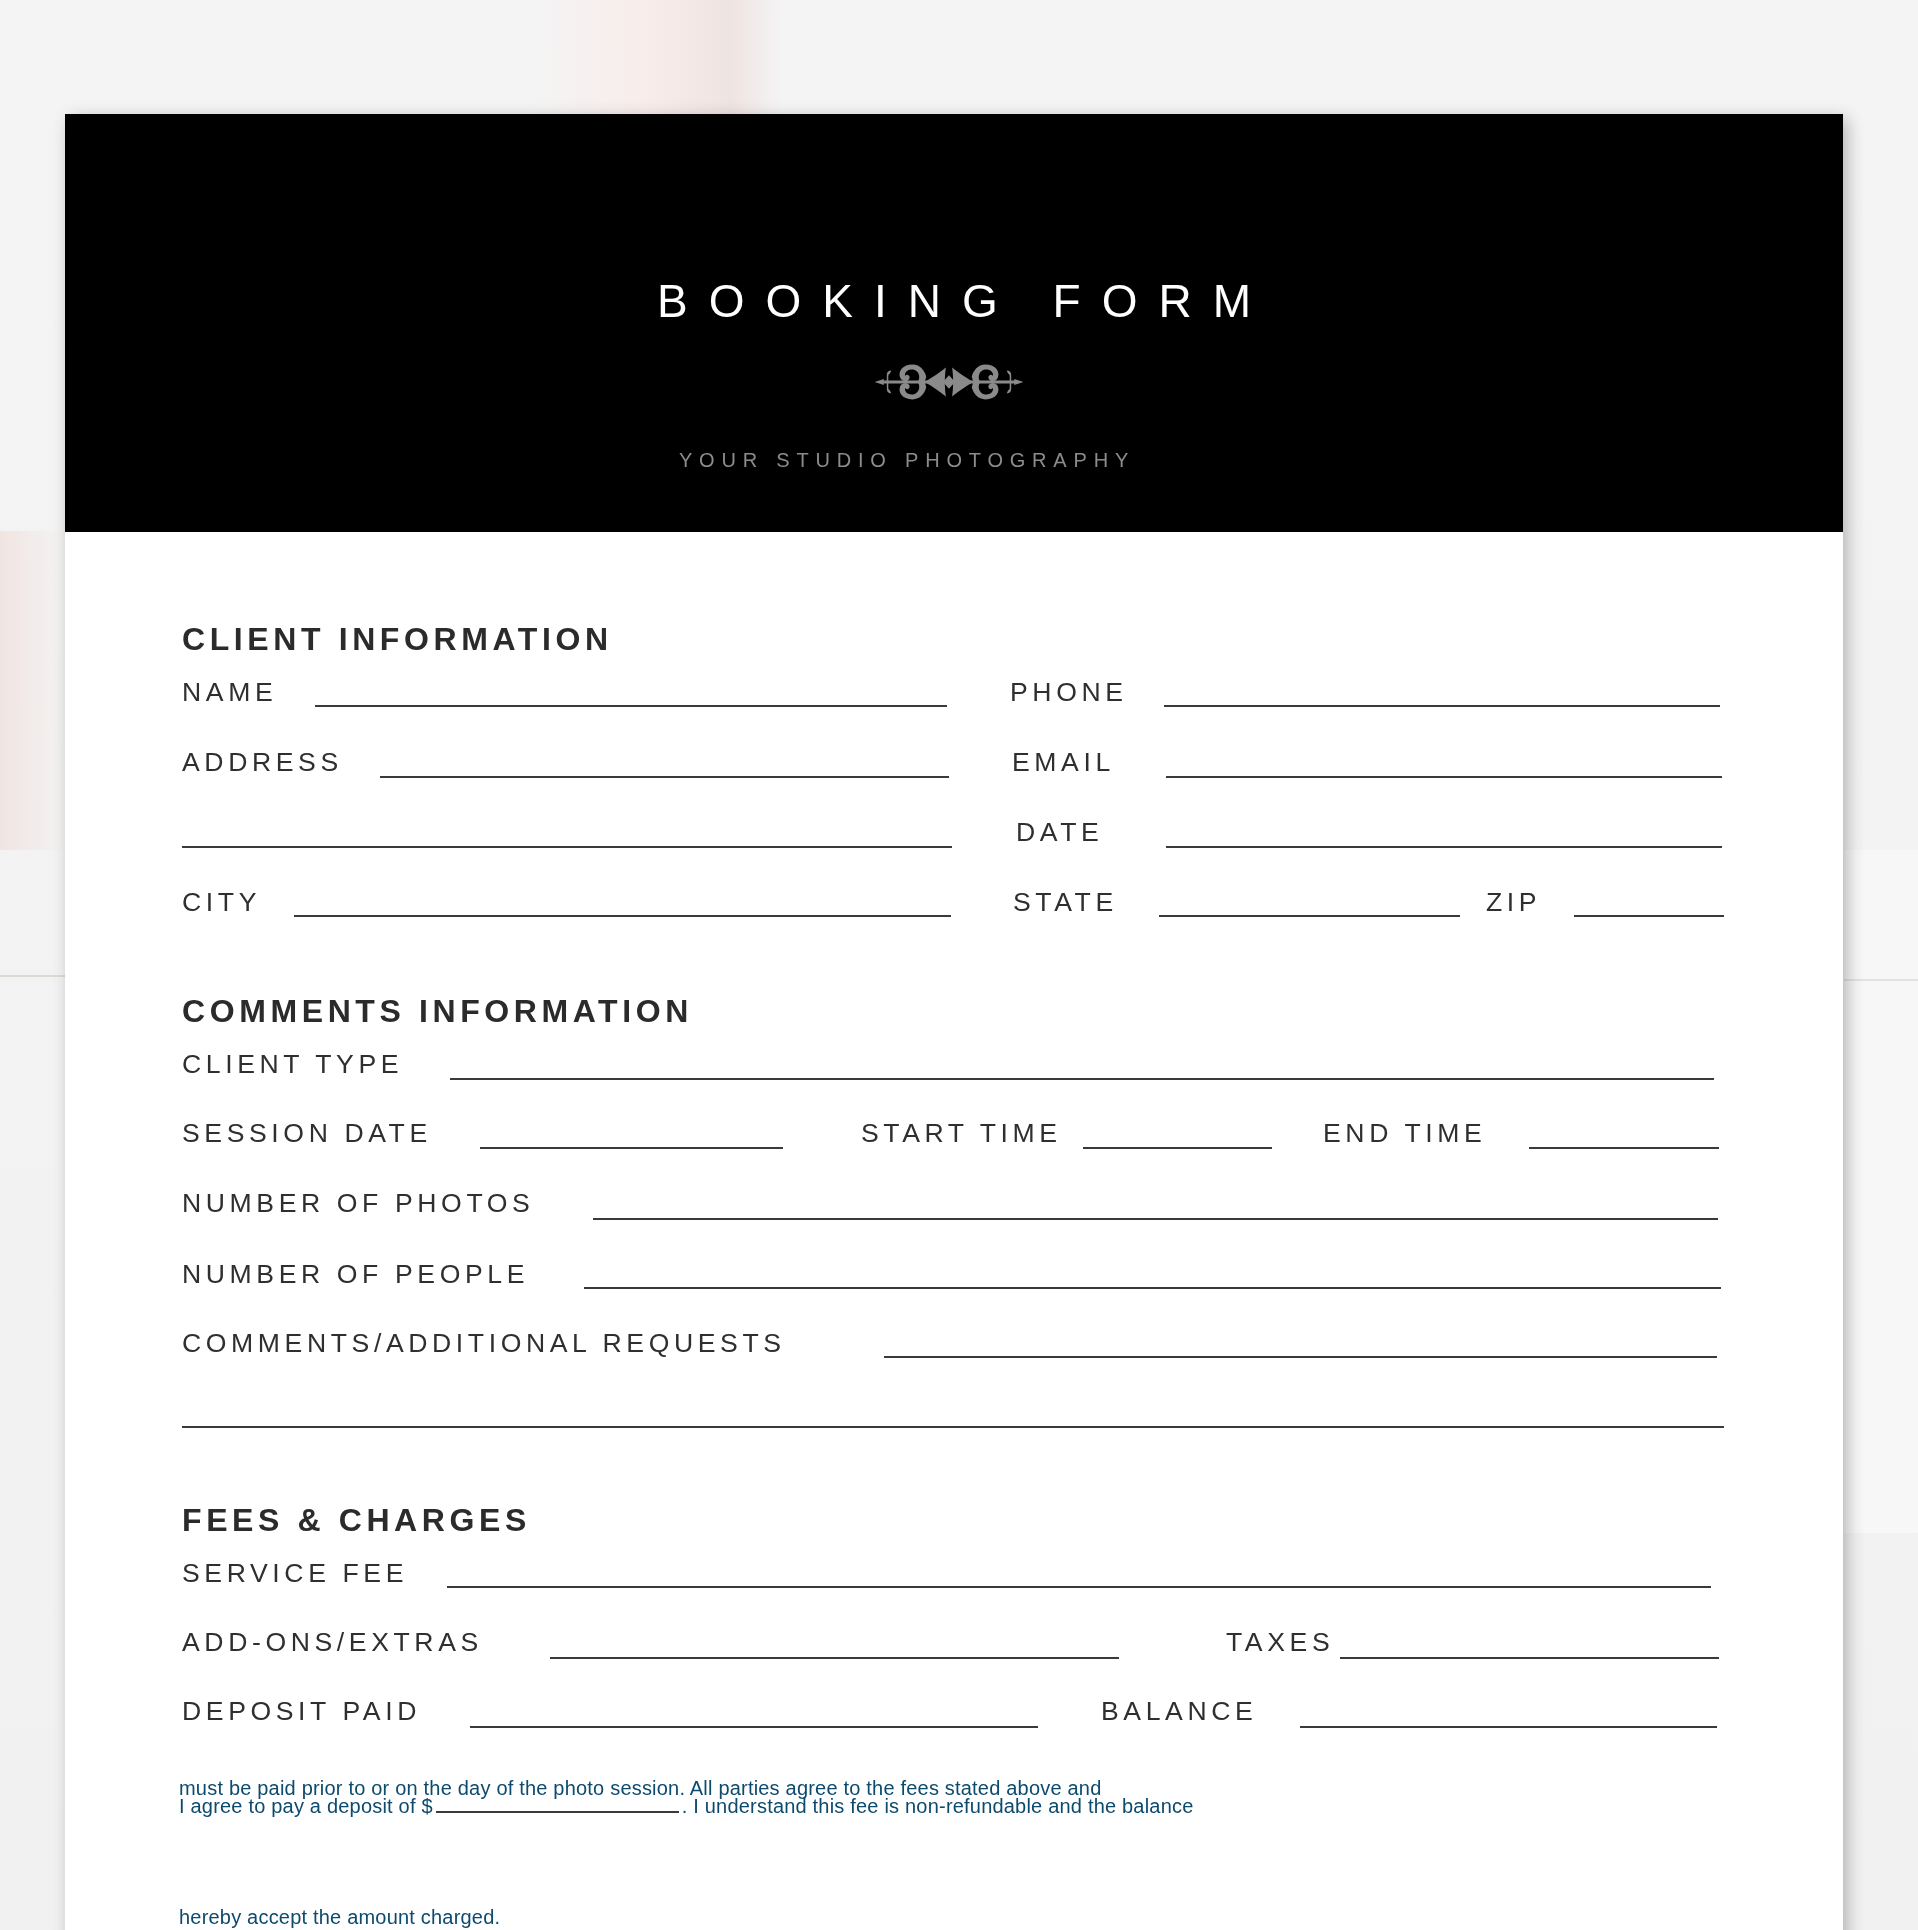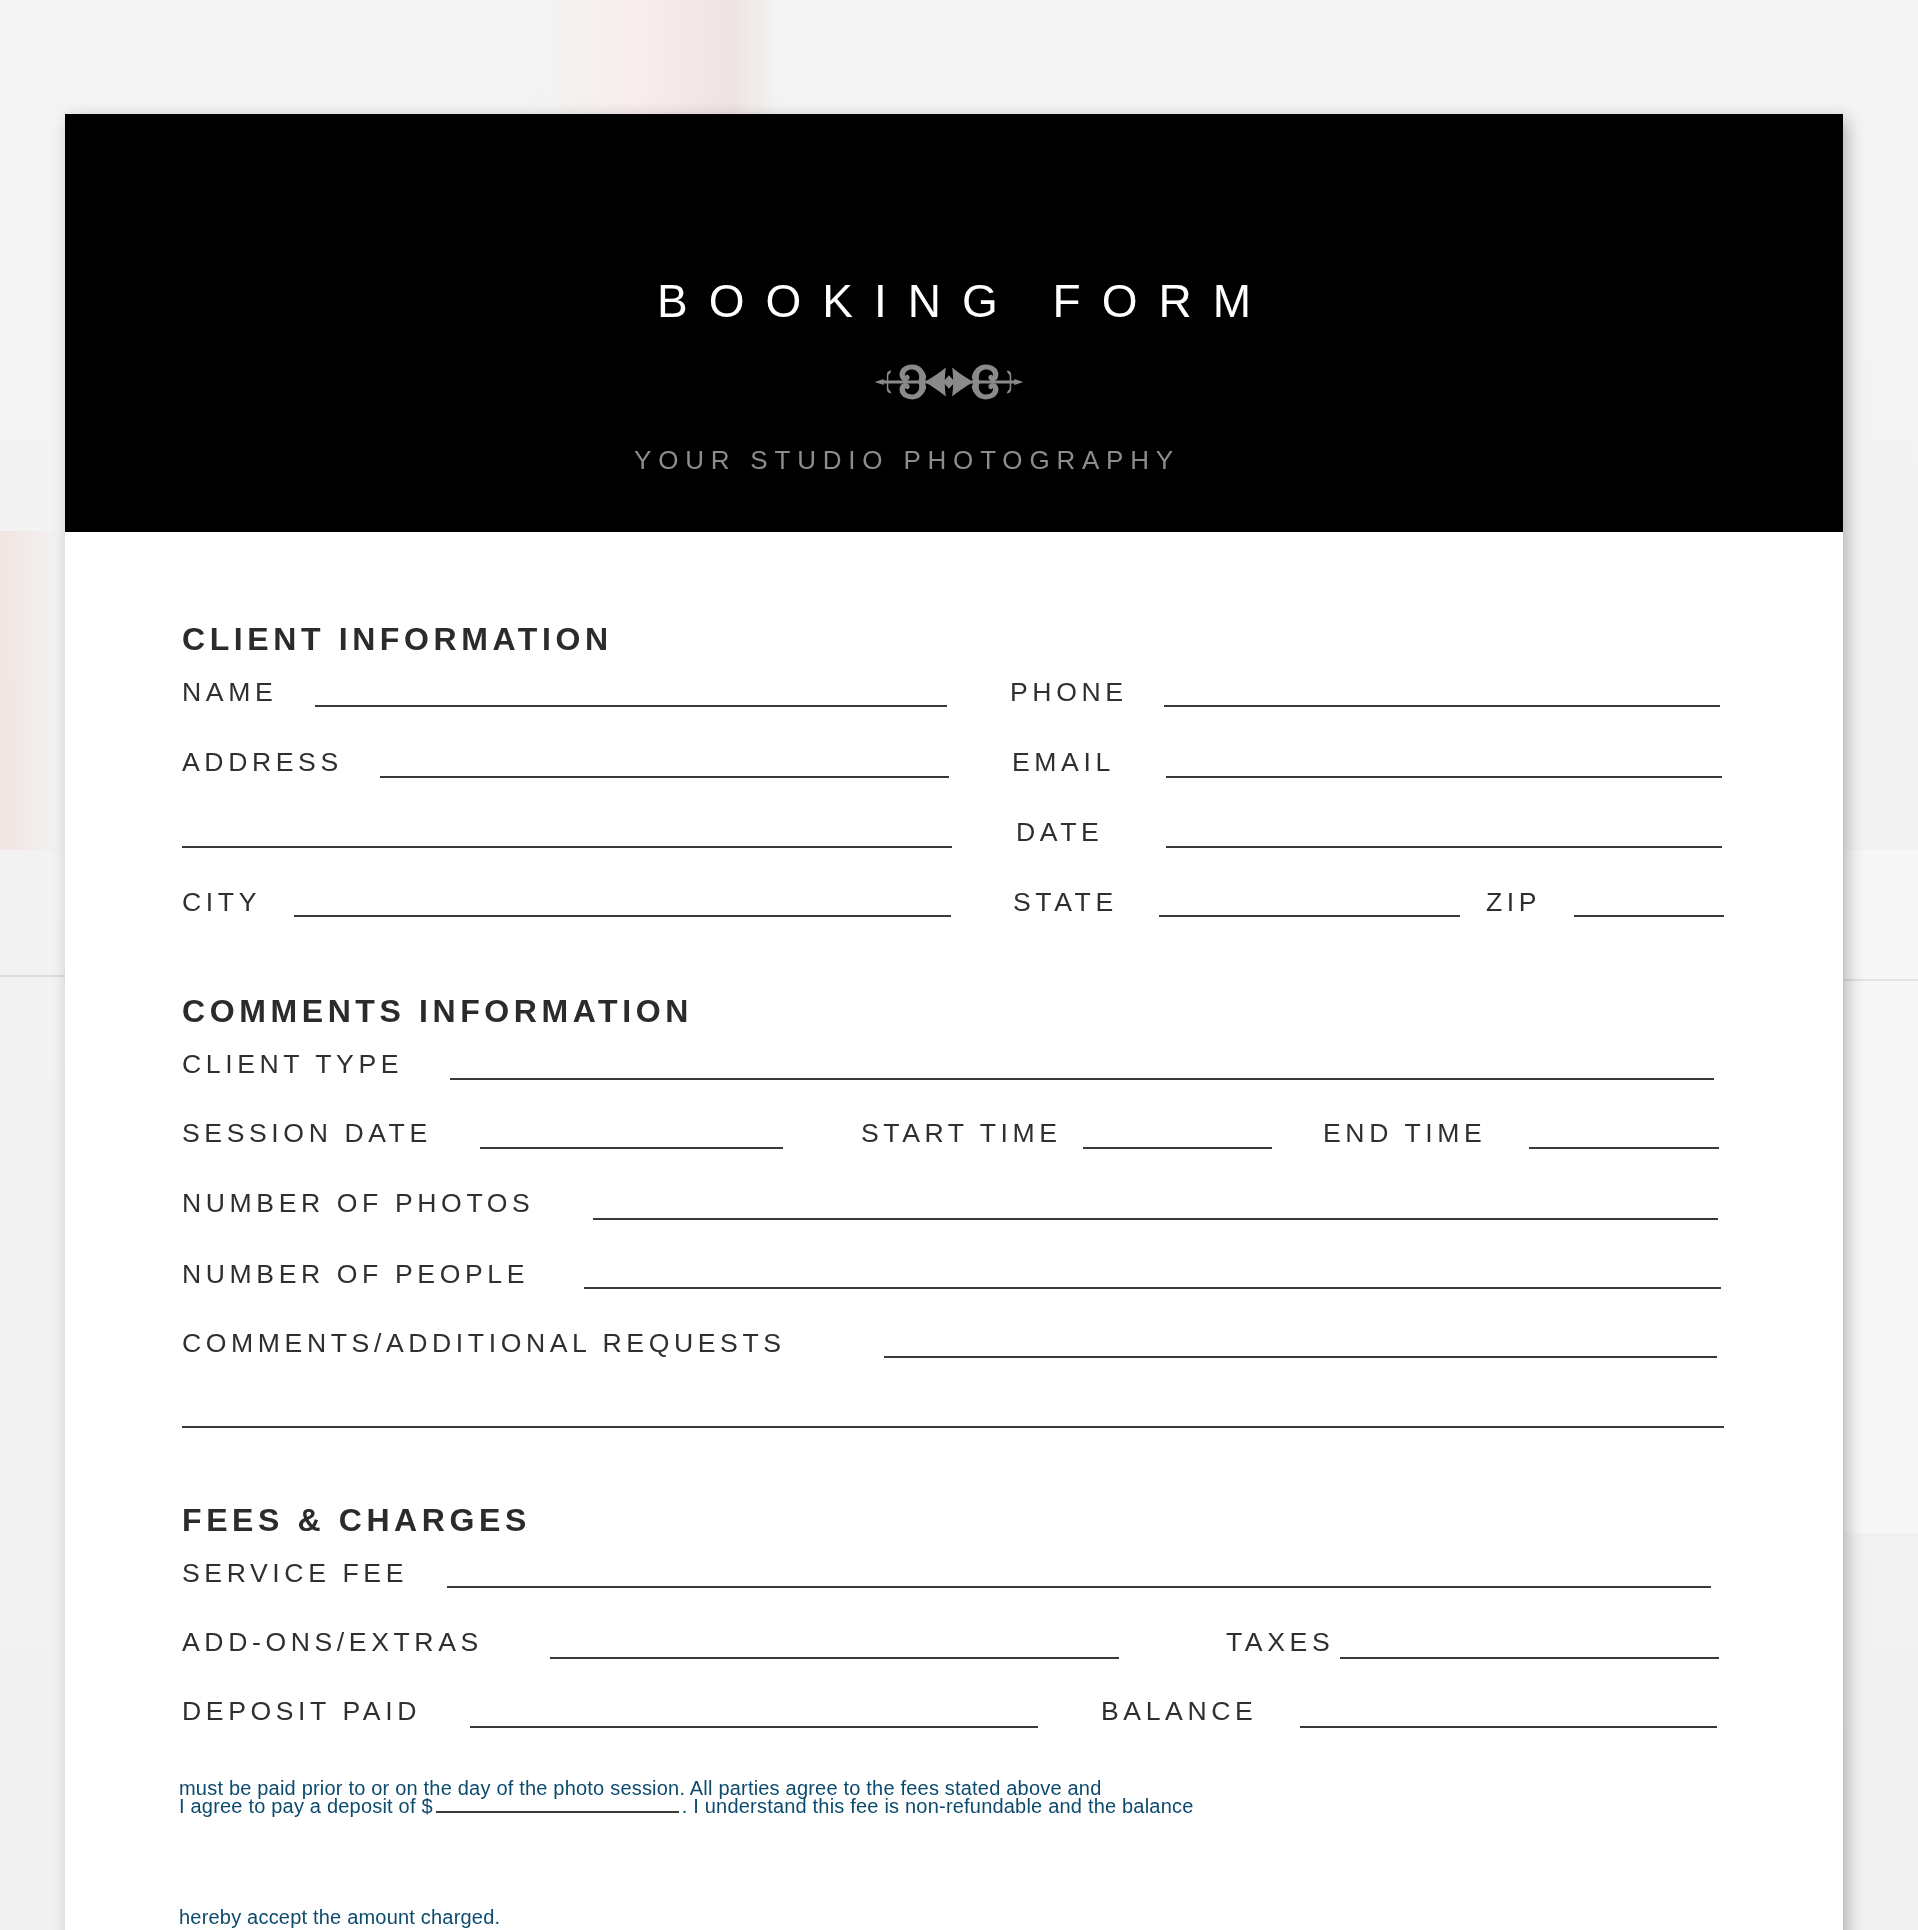--- a/index.html
+++ b/index.html
@@ -12,21 +12,21 @@
     background:linear-gradient(90deg,rgba(240,225,222,0.8),rgba(245,240,240,0));}
   .bg-seam{position:absolute;left:0;top:975px;width:65px;height:2.3px;background:#dedad6;}
   .bg-seam-r{position:absolute;left:1844px;top:979px;width:75px;height:2.3px;background:#e4e2e0;}
   .bg-band{position:absolute;left:1844px;top:850px;width:75px;height:683px;background:#f7f7f7;}
   .paper{position:absolute;left:65px;top:114px;width:1778px;height:1867px;background:#ffffff;
     box-shadow:4.6px 4.6px 16.7px rgba(0,0,0,0.28);}
   .header{position:absolute;left:65px;top:114px;width:1778px;height:418px;background:#000;}
   .title{position:absolute;left:65px;width:1778px;top:275px;text-align:center;color:#fff;
     font-size:46px;letter-spacing:21px;line-height:53px;padding-left:21px;box-sizing:border-box;}
   .subtitle{position:absolute;left:65px;width:1674px;top:442px;text-align:center;color:#8c8c8c;
-    font-size:26px;letter-spacing:6.8px;line-height:36px;padding-left:10px;box-sizing:border-box;}
+    font-size:20px;letter-spacing:6.8px;line-height:36px;padding-left:10px;box-sizing:border-box;}
   .ornament{position:absolute;left:873px;top:360px;width:152px;height:44px;}
   .lbl{position:absolute;color:#2f2f2f;font-size:26.6px;letter-spacing:4.6px;line-height:30px;white-space:nowrap;}
   .sec{position:absolute;color:#2b2b2b;font-size:32px;font-weight:bold;letter-spacing:4.6px;line-height:32px;white-space:nowrap;}
   .ln{position:absolute;height:2.3px;background:#3a3a3a;}
   .para{position:absolute;left:179px;color:#0c4a6e;font-size:20px;line-height:30px;white-space:nowrap;letter-spacing:0.2px;}
   .inline-blank{display:inline-block;width:243px;height:2.3px;background:#3a3a3a;vertical-align:baseline;margin:0 3px;}
 </style>
 </head>
 <body>
 

